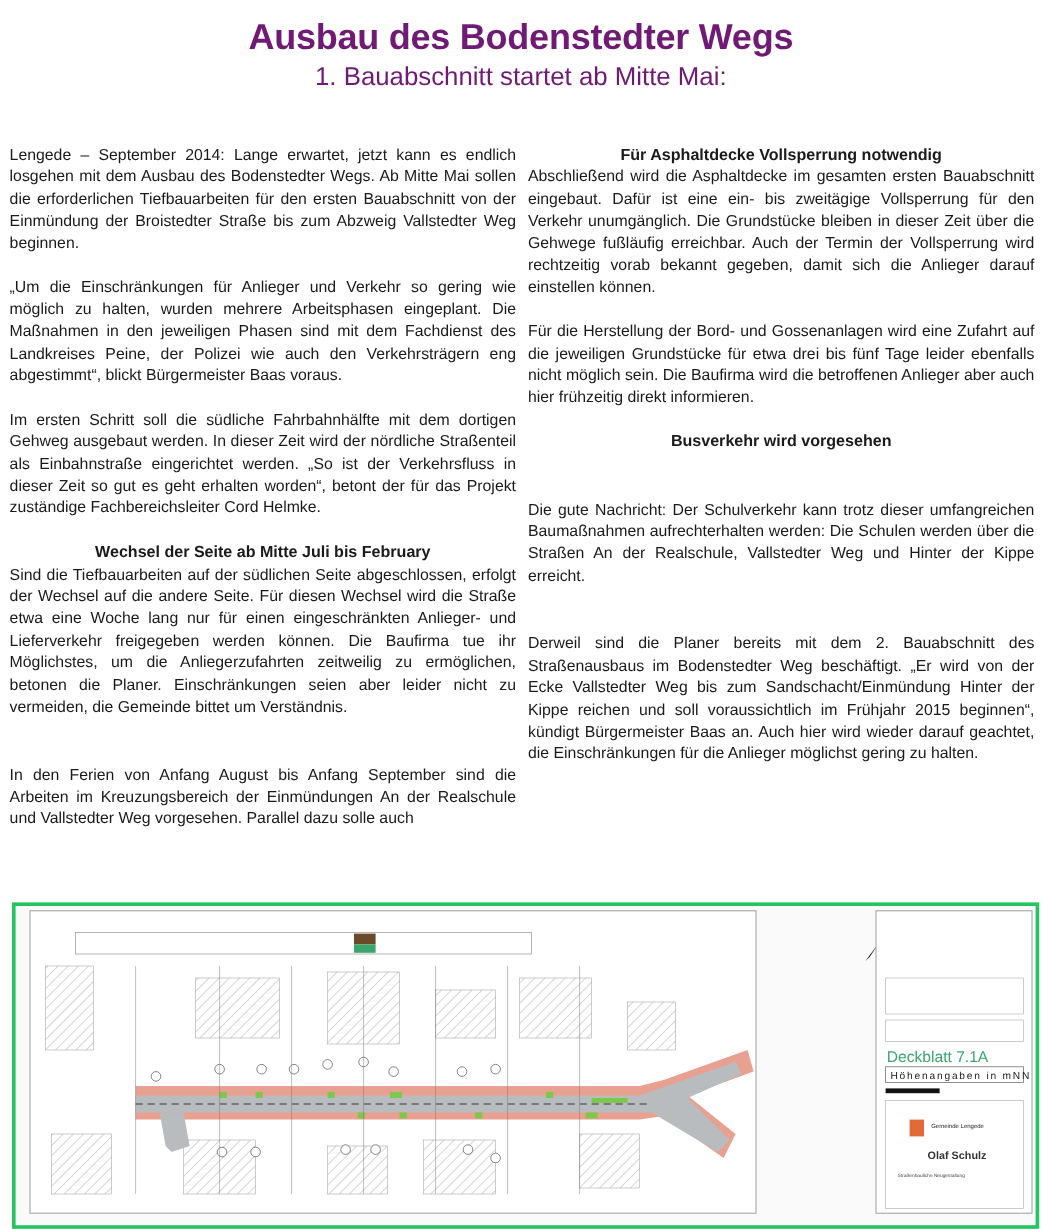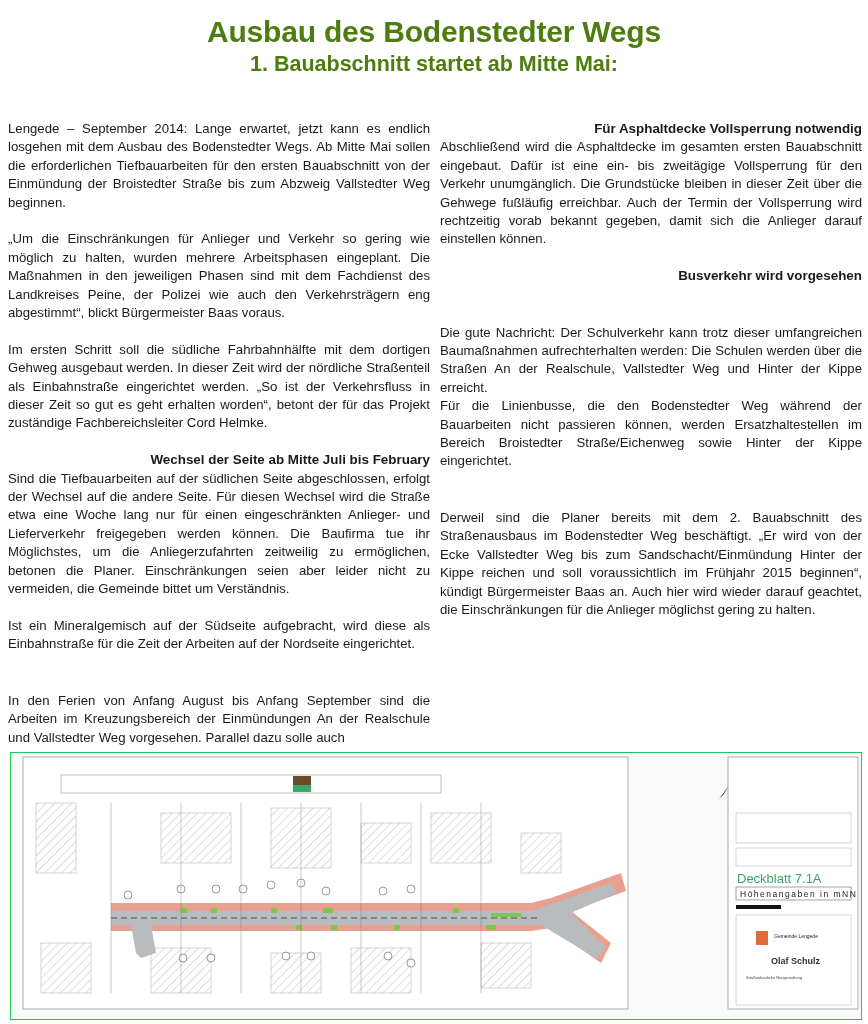--- a/index.html
+++ b/index.html
@@ -1,53 +1,52 @@
 <!DOCTYPE html>
 <html><head>
 <meta charset="utf-8">
 <style>
   html, body { margin: 0; padding: 0; background: #ffffff; }
   body { width: 868px; height: 1024px; overflow: hidden; position: relative; font-family: "Liberation Sans", sans-serif; color: #1a1a1a; }
-  .header { position: absolute; top: 14px; left: 0; width: 868px; text-align: center; color: #4d7c0f; }
+  .header { position: absolute; top: 14px; left: 0; width: 868px; text-align: center; color: #701a75; }
   .title { font-size: 30px; font-weight: bold; line-height: 36px; margin: 0; letter-spacing: -0.2px; }
-  .subtitle { font-size: 21.5px; font-weight: bold; line-height: 29px; margin: 0; }
+  .subtitle { font-size: 21.5px; font-weight: normal; line-height: 29px; margin: 0; }
   .col { position: absolute; top: 120px; width: 422px; font-size: 13.2px; line-height: 18.4px; text-align: justify; }
   .col.left { left: 8px; }
   .col.right { left: 440px; }
   .col p { margin: 0 0 18.4px 0; }
   .col p.tight { margin-bottom: 0; margin-top: 38px; }
-  .col h3 { font-size: 13.4px; font-weight: bold; margin: 0; line-height: 18.4px; text-align: right; }
-  .plan { position: absolute; left: 10px; top: 752px; width: 850px; height: 266px; background: #fafafa; border: 1px solid #22c55e; }
+  .col h3 { font-size: 13.4px; font-weight: bold; margin: 0; line-height: 18.4px; text-align: center; }
+  .plan { position: absolute; left: 10px; top: 752px; width: 850px; height: 266px; background: #fafafa; border: 3px solid #22c55e; }
   .plan svg { display: block; }
   .tb-text { font-family: "Liberation Sans", sans-serif; }
 </style>
 </head>
 <body>
 
 <div class="header">
   <h1 class="title">Ausbau des Bodenstedter Wegs</h1>
   <div class="subtitle">1. Bauabschnitt startet ab Mitte Mai:</div>
 </div>
 
 <div class="col left">
   <p>Lengede – September 2014: Lange erwartet, jetzt kann es endlich losgehen mit dem Ausbau des Bodenstedter Wegs. Ab Mitte Mai sollen die erforderlichen Tiefbauarbeiten für den ersten Bauabschnitt von der Einmündung der Broistedter Straße bis zum Abzweig Vallstedter Weg beginnen.</p>
   <p>„Um die Einschränkungen für Anlieger und Verkehr so gering wie möglich zu halten, wurden mehrere Arbeitsphasen eingeplant. Die Maßnahmen in den jeweiligen Phasen sind mit dem Fachdienst des Landkreises Peine, der Polizei wie auch den Verkehrsträgern eng abgestimmt“, blickt Bürgermeister Baas voraus.</p>
   <p>Im ersten Schritt soll die südliche Fahrbahnhälfte mit dem dortigen Gehweg ausgebaut werden. In dieser Zeit wird der nördliche Straßenteil als Einbahnstraße eingerichtet werden. „So ist der Verkehrsfluss in dieser Zeit so gut es geht erhalten worden“, betont der für das Projekt zuständige Fachbereichsleiter Cord Helmke.</p>
   <h3>Wechsel der Seite ab Mitte Juli bis February</h3>
   <p>Sind die Tiefbauarbeiten auf der südlichen Seite abgeschlossen, erfolgt der Wechsel auf die andere Seite. Für diesen Wechsel wird die Straße etwa eine Woche lang nur für einen eingeschränkten Anlieger- und Lieferverkehr freigegeben werden können. Die Baufirma tue ihr Möglichstes, um die Anliegerzufahrten zeitweilig zu ermöglichen, betonen die Planer. Einschränkungen seien aber leider nicht zu vermeiden, die Gemeinde bittet um Verständnis.</p>
-  <p>Ist ein Mineralgemisch auf der Südseite aufgebracht, wird diese als Einbahnstraße für die Zeit der Arbeiten auf der Nordseite eingerichtet.</p>
   <p class="tight">In den Ferien von Anfang August bis Anfang September sind die Arbeiten im Kreuzungsbereich der Einmündungen An der Realschule und Vallstedter Weg vorgesehen. Parallel dazu solle auch</p>
 </div>
 
 <div class="col right">
   <h3>Für Asphaltdecke Vollsperrung notwendig</h3>
   <p>Abschließend wird die Asphaltdecke im gesamten ersten Bauabschnitt eingebaut. Dafür ist eine ein- bis zweitägige Vollsperrung für den Verkehr unumgänglich. Die Grundstücke bleiben in dieser Zeit über die Gehwege fußläufig erreichbar. Auch der Termin der Vollsperrung wird rechtzeitig vorab bekannt gegeben, damit sich die Anlieger darauf einstellen können.</p>
+  <p>Für die Herstellung der Bord- und Gossenanlagen wird eine Zufahrt auf die jeweiligen Grundstücke für etwa drei bis fünf Tage leider ebenfalls nicht möglich sein. Die Baufirma wird die betroffenen Anlieger aber auch hier frühzeitig direkt informieren.</p>
   <h3>Busverkehr wird vorgesehen</h3>
   <p class="tight">Die gute Nachricht: Der Schulverkehr kann trotz dieser umfangreichen Baumaßnahmen aufrechterhalten werden: Die Schulen werden über die Straßen An der Realschule, Vallstedter Weg und Hinter der Kippe erreicht.</p>
-  <p>Für die Linienbusse, die den Bodenstedter Weg während der Bauarbeiten nicht passieren können, werden Ersatzhaltestellen im Bereich Broistedter Straße/Eichenweg sowie Hinter der Kippe eingerichtet.</p>
   <p class="tight">Derweil sind die Planer bereits mit dem 2. Bauabschnitt des Straßenausbaus im Bodenstedter Weg beschäftigt. „Er wird von der Ecke Vallstedter Weg bis zum Sandschacht/Einmündung Hinter der Kippe reichen und soll voraussichtlich im Frühjahr 2015 beginnen“, kündigt Bürgermeister Baas an. Auch hier wird wieder darauf geachtet, die Einschränkungen für die Anlieger möglichst gering zu halten.</p>
 </div>
 
 <div class="plan">
   <svg width="850" height="266" viewBox="0 0 850 266">
 
     <rect x="12" y="4" width="605" height="252" fill="#ffffff" stroke="#999" stroke-width="0.8"></rect>
 
     <defs>
       <pattern id="hatch" width="6" height="6" patternUnits="userSpaceOnUse" patternTransform="rotate(45)">

